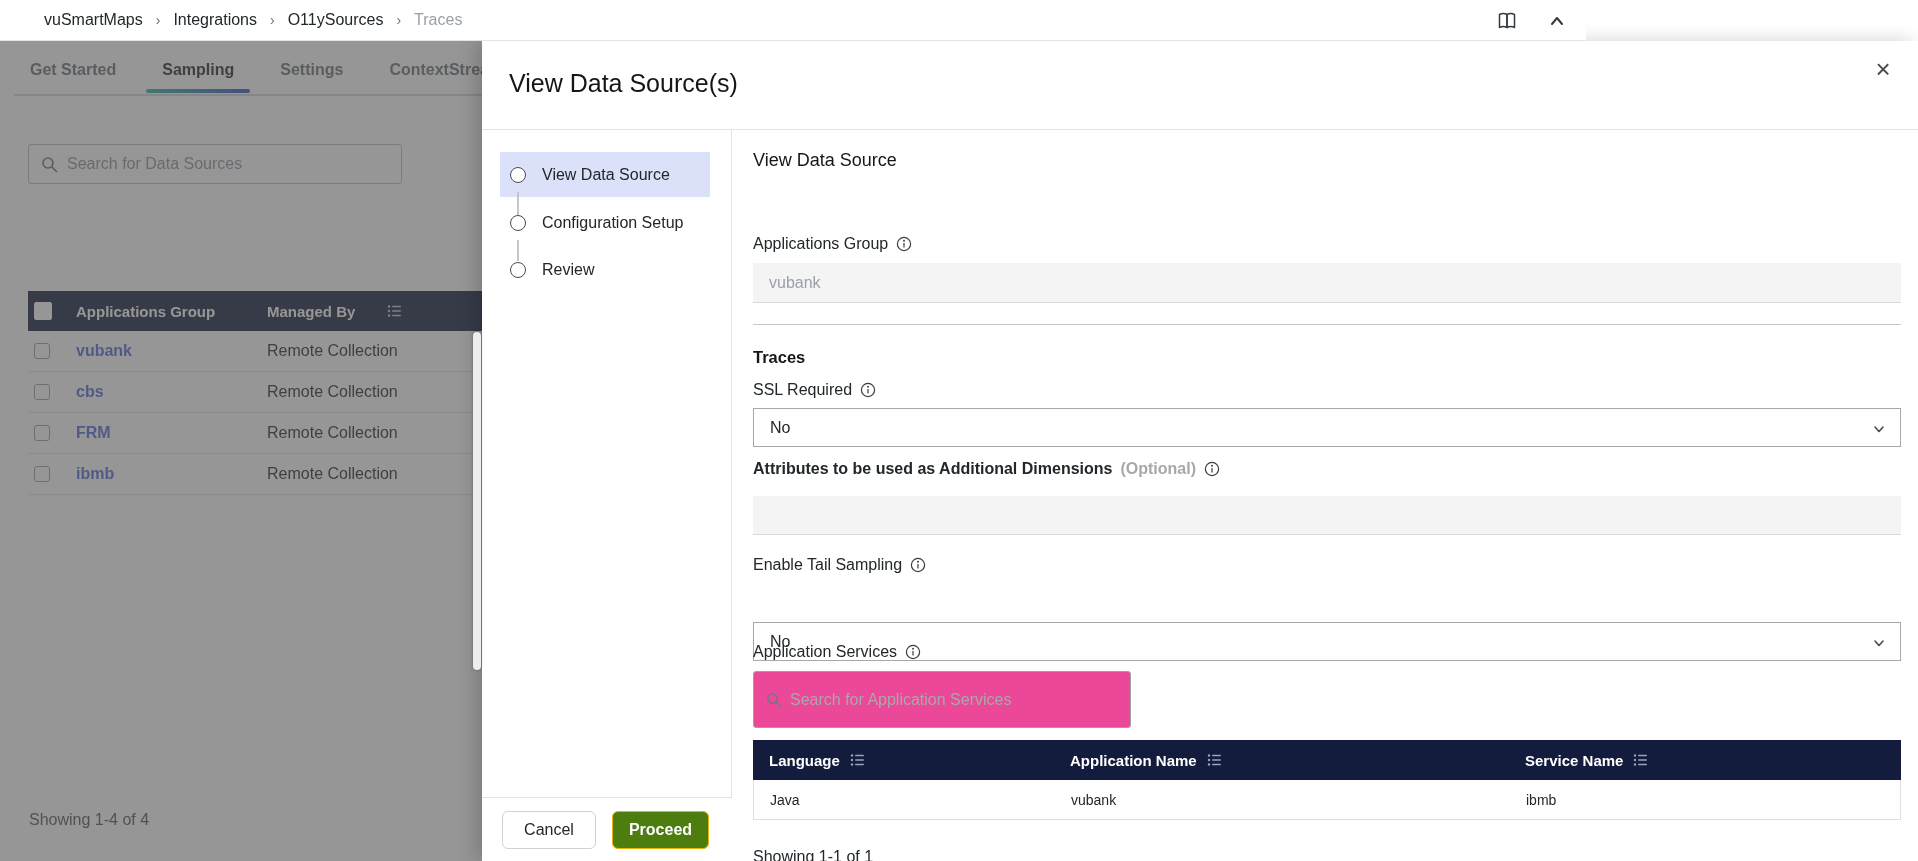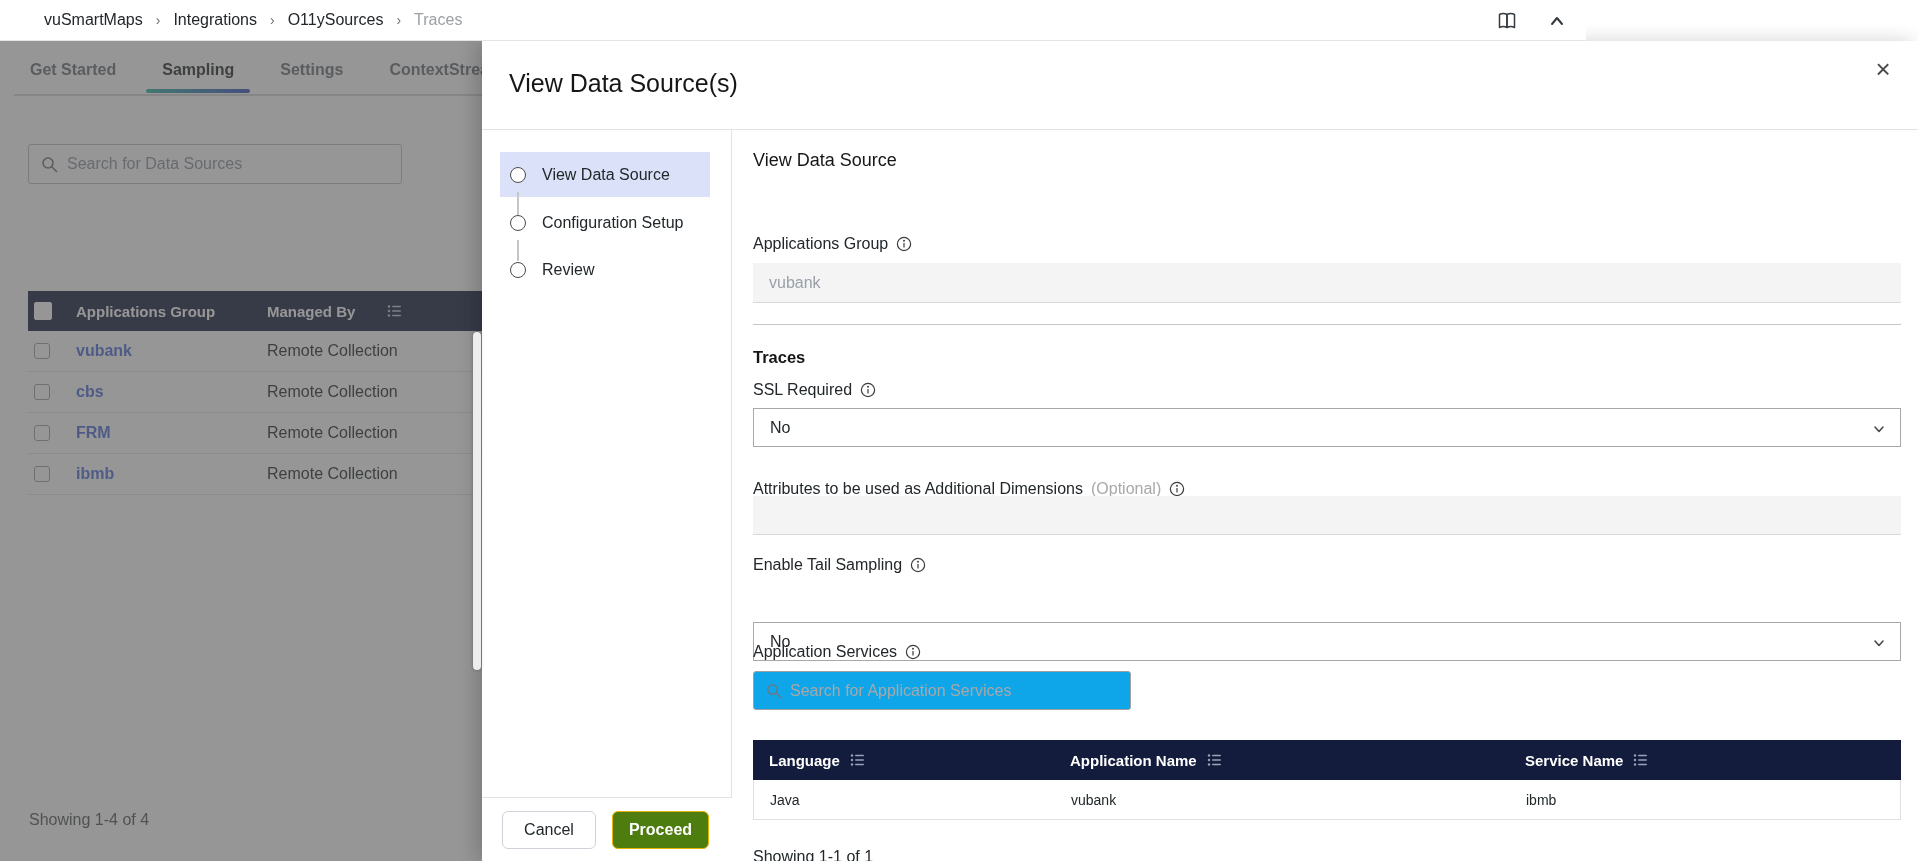--- a/index.html
+++ b/index.html
@@ -74,21 +74,21 @@
   .content-heading { top:20px; font-size:18px; color:#161616; }
   .f-label { display:flex; align-items:center; gap:8px; font-size:16px; color:#21272a; }
   .opt { color:#a8a8a8; }
   .field-disabled { height:40px; background:#f4f4f4; border-bottom:1px solid #d8d8d8; display:flex; align-items:center;
                     padding:0 16px; font-size:16px; color:#9aa0a8; }
   .divider { position:absolute; left:21px; width:1148px; height:1px; background:#c6c6c6; }
   .sec-heading { font-size:16.5px; font-weight:700; color:#161616; }
   .select { height:39px; background:#fff; border:1px solid #a8a8a8; border-radius:0; display:flex; align-items:center;
             padding:0 16px; font-size:16px; color:#21272a; cursor:pointer; position:relative; }
   .select .chev { position:absolute; right:14px; top:13px; }
-  .svc-search { width:378px !important; height:39px; border:1px solid #a0a0a0; border-radius:3px; background:#0ea5e9;
+  .svc-search { width:378px !important; height:57px; border:1px solid #a0a0a0; border-radius:3px; background:#ec4899;
                 display:flex; align-items:center; padding:1px 12px; gap:8px; }
   .svc-search input::placeholder { color:#a8a8a8; }
 
   .svc-table-head { height:40px; background:#131c3c; color:#fff; display:grid;
                     grid-template-columns:301px 455px 1fr; align-items:center; padding-left:16px;
                     font-size:15px; font-weight:700; }
   .th-cell { display:flex; align-items:center; gap:10px; }
   .svc-row { height:40px; background:#fff; border:1px solid #e0e0e0; border-top:none; display:grid;
              grid-template-columns:301px 455px 1fr; align-items:center; padding-left:16px; font-size:14px; color:#21272a; }
   .svc-showing { top:718px; font-size:16px; color:#21272a; }
@@ -249,21 +249,21 @@
       </div>
       <div class="c-abs select" style="top:278px;">
         <span>No</span>
         <span class="chev">
           <svg width="14" height="14" viewBox="0 0 14 14" fill="none" stroke="#4a4a4a" stroke-width="1.6" stroke-linecap="round" stroke-linejoin="round">
             <polyline points="3,5 7,9.5 11,5"></polyline>
           </svg>
         </span>
       </div>
 
-      <div class="c-abs f-label" style="top:350px;">
+      <div class="c-abs f-label" style="top:330px;font-weight:bold;">
         <span>Attributes to be used as Additional Dimensions</span>
         <span class="opt">(Optional)</span>
         <span>
           <svg width="16" height="16" viewBox="0 0 16 16" fill="none" stroke="#3c3c3c" stroke-width="1.2">
             <circle cx="8" cy="8" r="6.6"></circle>
               <line x1="8" y1="7" x2="8" y2="11.4"></line>
               <circle cx="8" cy="4.7" r="0.4" fill="#3c3c3c"></circle>
           </svg>
         </span>
       </div>

